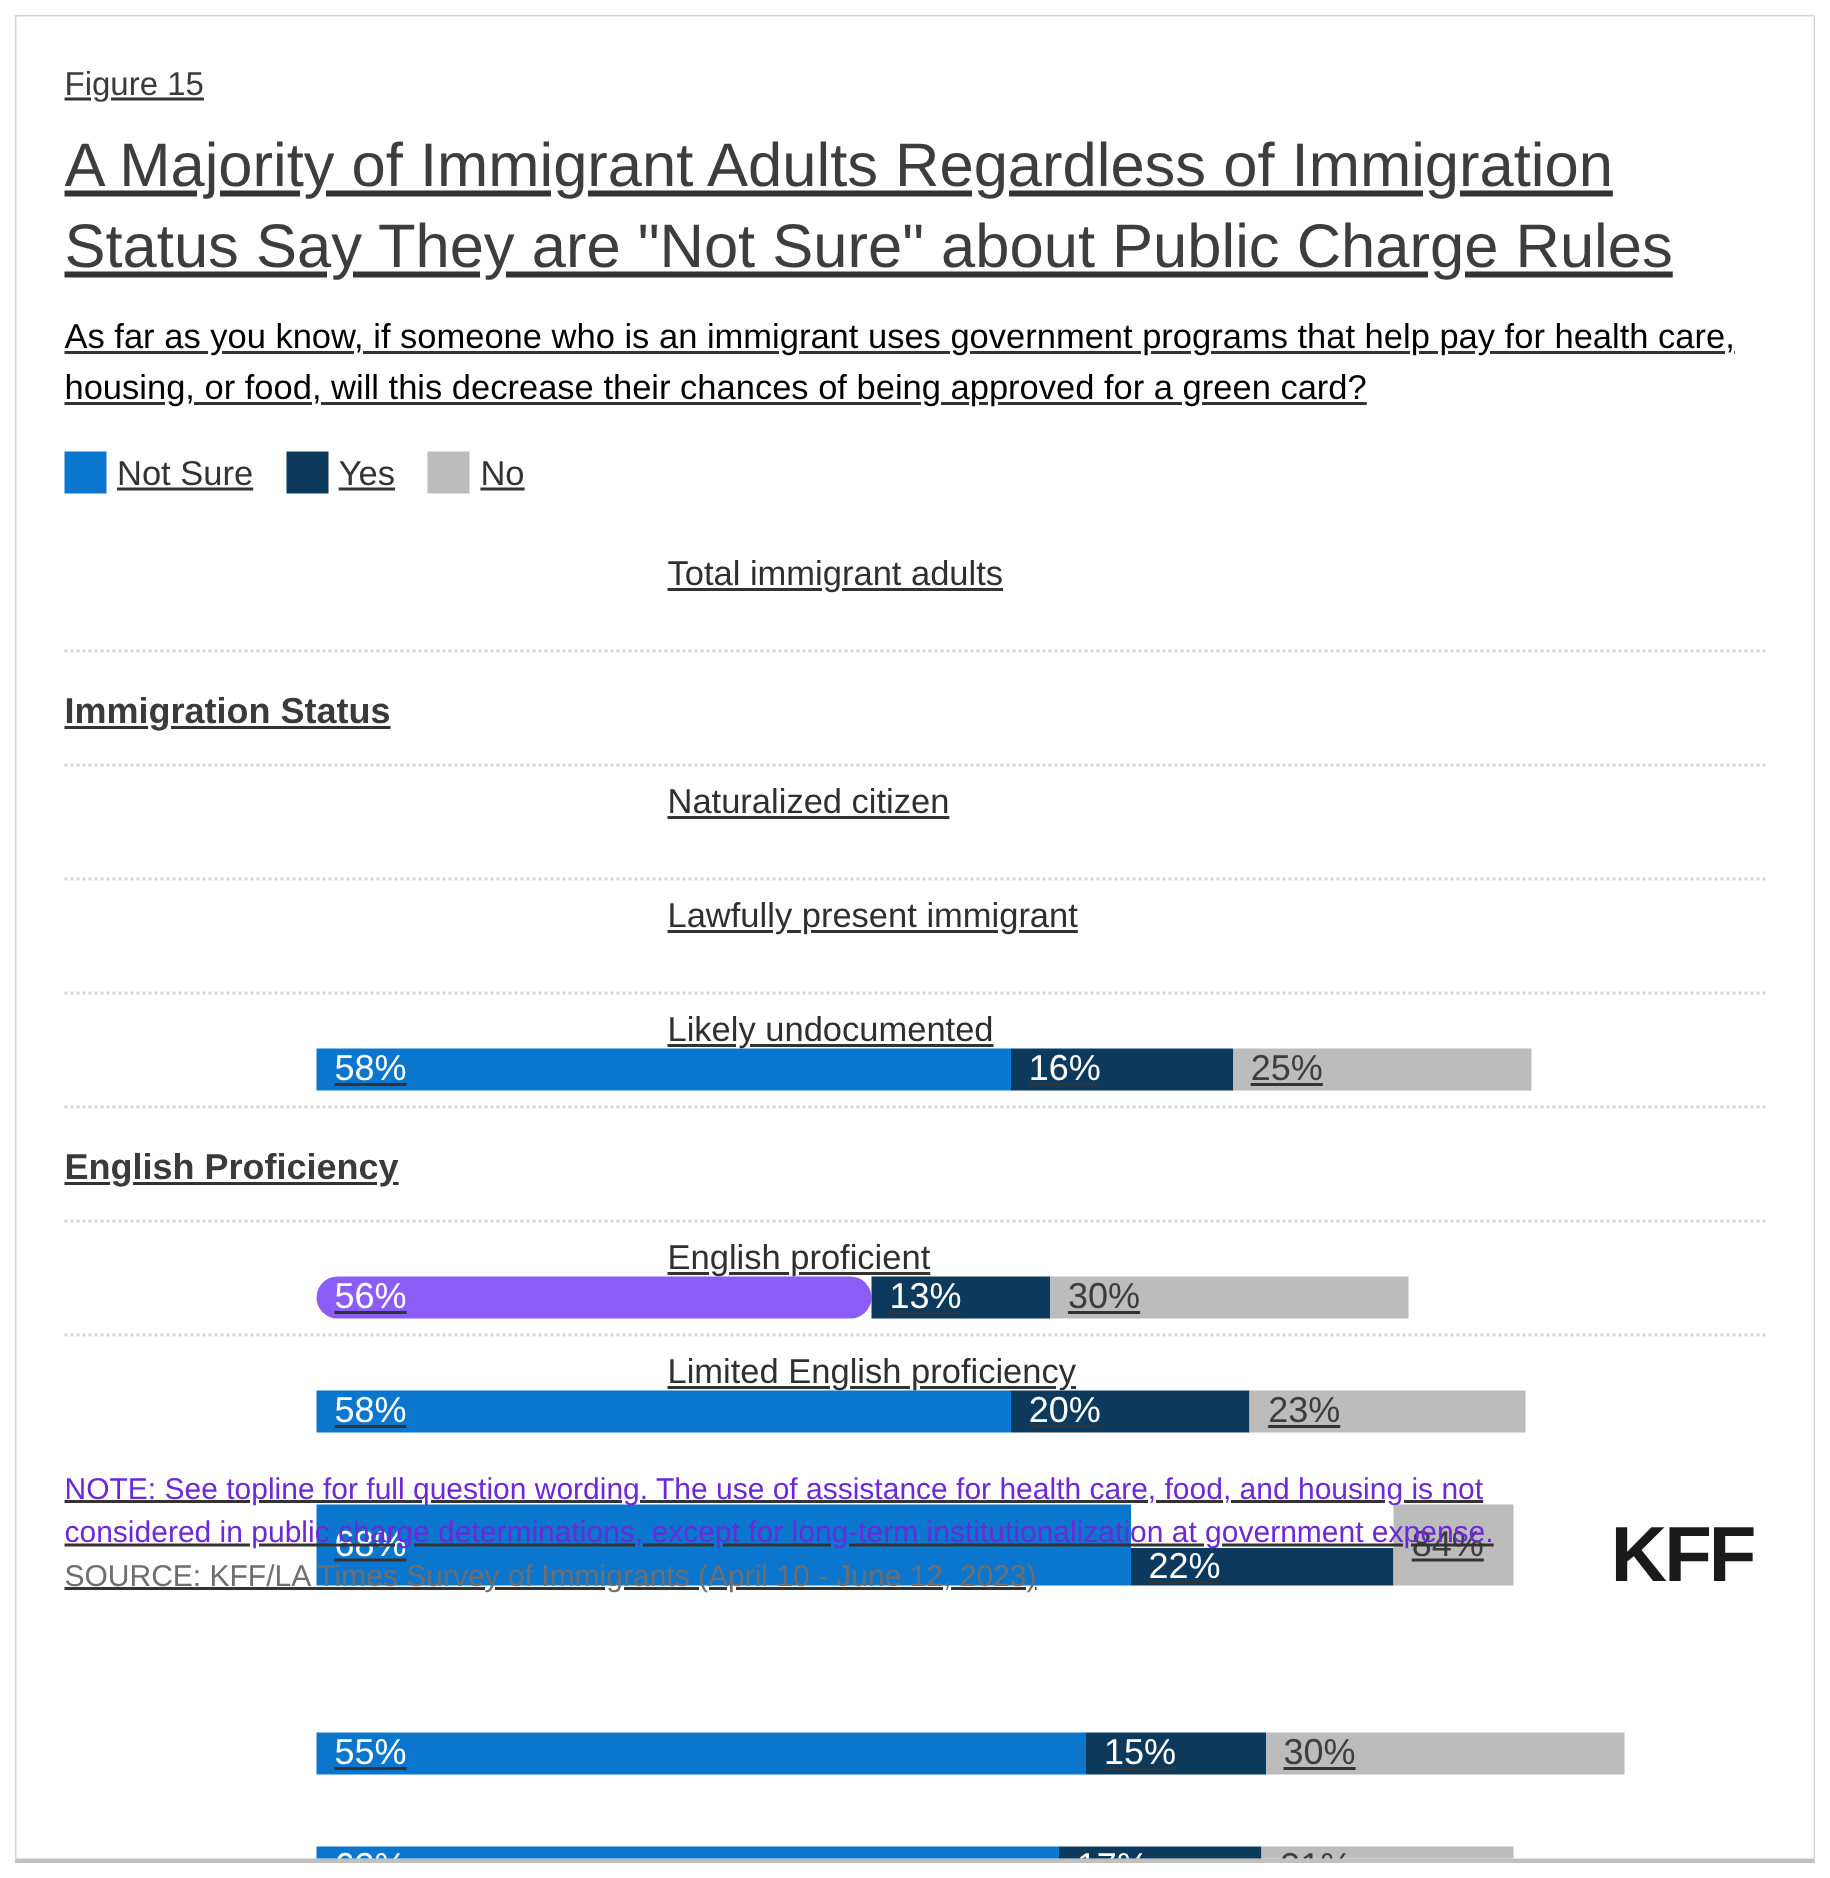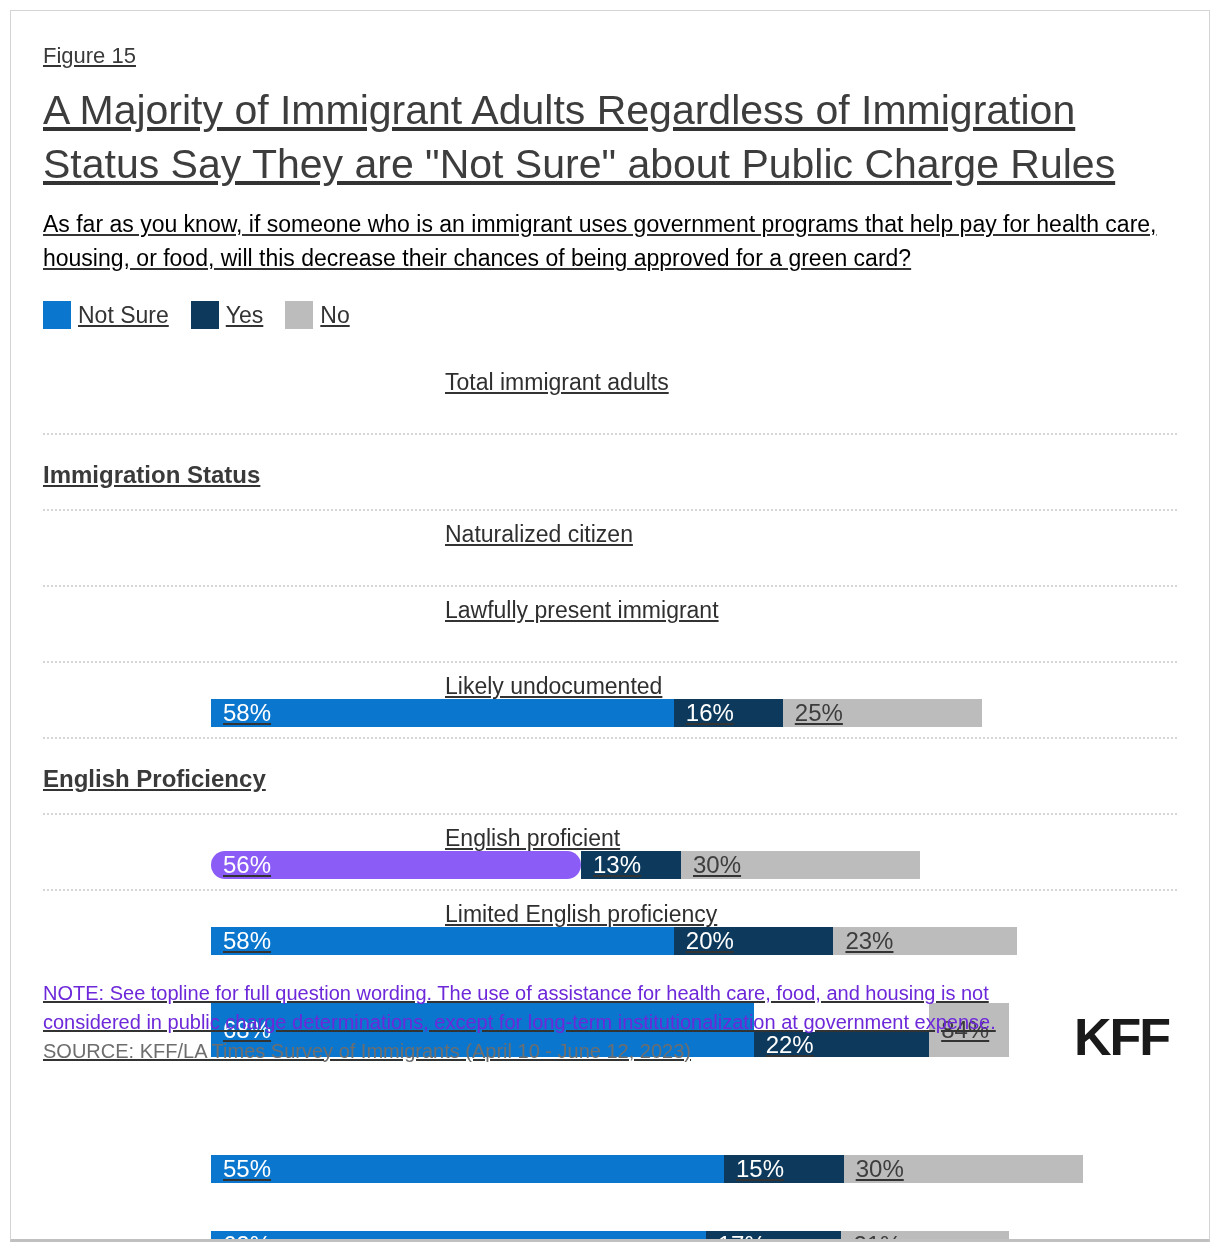--- a/index.html
+++ b/index.html
@@ -174,38 +174,38 @@
         </div>
       </div>
 
     <div class="chart" id="chart">
         <div class="chart-row">
           <div class="row-label">Total immigrant adults</div>
           <div class="bar-track">
             <div class="bar-seg seg-0" style="width: 462.84px; background: rgb(11, 118, 205);">
               <span>58%</span>
             </div>
-            <div class="bar-seg seg-1" style="width: 109px; background: rgb(13, 58, 92);">
+            <div class="bar-seg seg-1" style="width: 148px; background: rgb(13, 58, 92);">
               <span>16%</span>
             </div>
             <div class="bar-seg seg-2" style="width: 199.5px; background: rgb(188, 188, 188);">
               <span>25%</span>
             </div>
           </div>
         </div>
         <div class="sep"></div>
         <div class="section-label">Immigration Status</div>
         <div class="sep"></div>
         <div class="chart-row">
           <div class="row-label">Naturalized citizen</div>
           <div class="bar-track">
             <div class="bar-seg seg-0" style="width: 370px; background: #8b5cf6; border-radius: 17px;">
               <span>56%</span>
             </div>
-            <div class="bar-seg seg-1" style="width: 100px; background: rgb(13, 58, 92);">
+            <div class="bar-seg seg-1" style="width: 119px; background: rgb(13, 58, 92);">
               <span>13%</span>
             </div>
             <div class="bar-seg seg-2" style="width: 239.4px; background: rgb(188, 188, 188);">
               <span>30%</span>
             </div>
           </div>
         </div>
         <div class="sep"></div>
         <div class="chart-row">
           <div class="row-label">Lawfully present immigrant</div>

